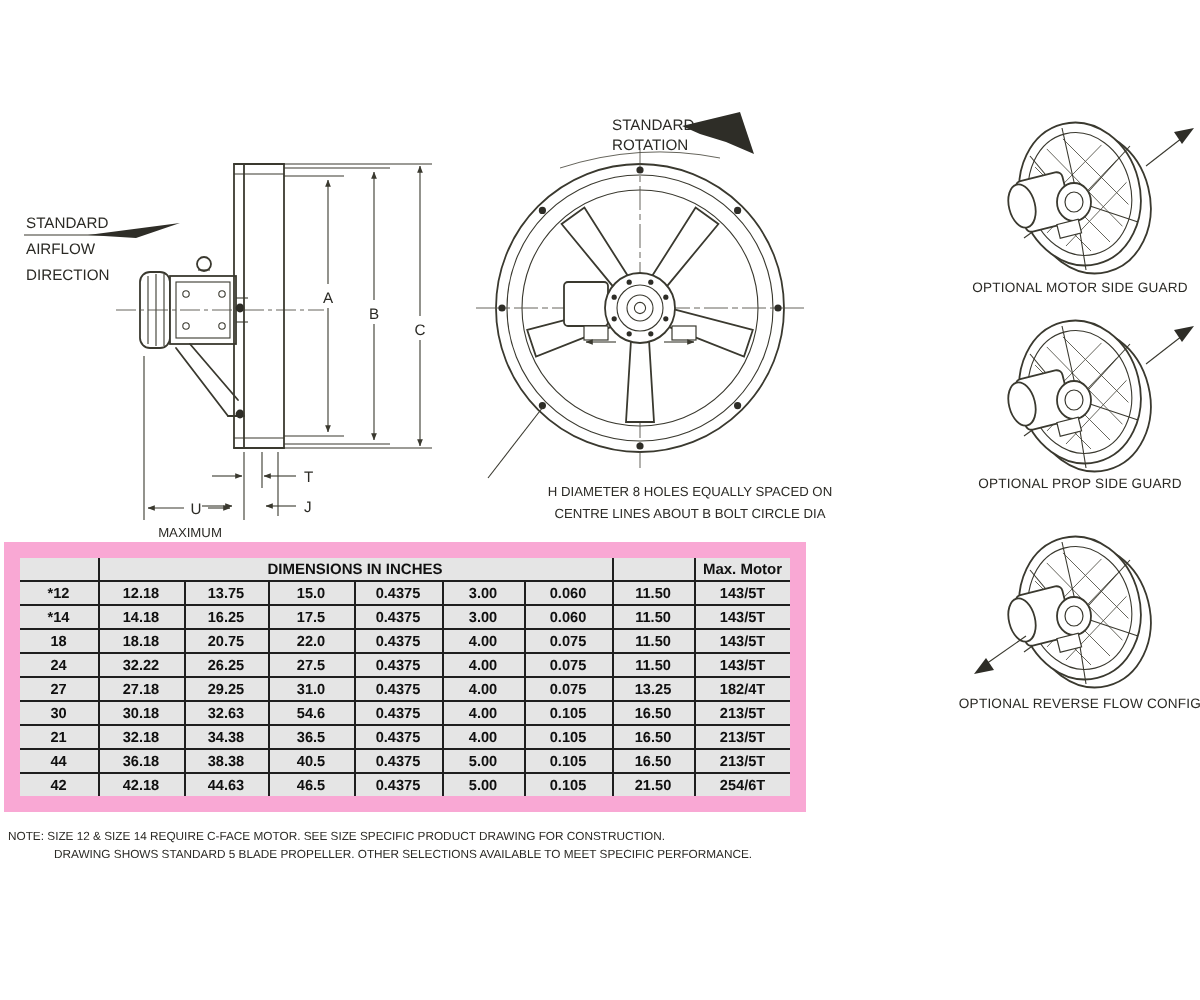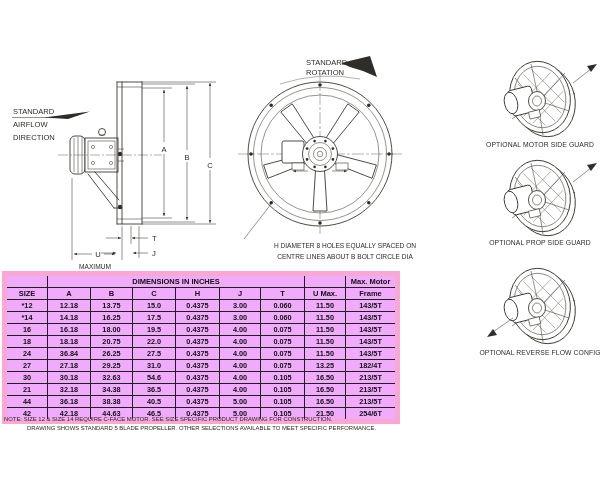--- a/index.html
+++ b/index.html
@@ -8,21 +8,21 @@
   svg text{fill:#2b2a25;font-family:"Liberation Sans",sans-serif}
   .ln{stroke:#3a392f;stroke-width:.9;fill:none;stroke-linecap:round;stroke-linejoin:round}
   .thin{stroke:#3a392f;stroke-width:.55;fill:none}
   .hair{stroke:#55534a;stroke-width:.45;fill:none}
   .fl{fill:#2e2d27;stroke:none}
   .wh{fill:#fff;stroke:#3a392f;stroke-width:.9}
   .whthin{fill:#fff;stroke:#3a392f;stroke-width:.6}
   .dot{fill:#2e2d27;stroke:none}
   .lbl{font-size:7.6px}
   .small{font-size:6.6px}
-  table{border-collapse:collapse;position:absolute;left:2px;top:271px;width:393px;table-layout:fixed;background:#f0abfc;border:5px solid #f9a8d4}
+  table{border-collapse:collapse;position:absolute;left:2px;top:271px;width:393px;table-layout:fixed;background:#e5e5e5;border:8px solid #f9a8d4}
   td,th{border:1px solid #1f1f1f;font-size:7.3px;font-weight:bold;text-align:center;vertical-align:middle;padding:0;height:11px;line-height:1;color:#101010;white-space:nowrap;overflow:hidden}
   thead th{font-size:7.5px}
   .optcap{position:absolute;width:176px;text-align:center;font-size:6.8px;color:#2b2a25;letter-spacing:.1px}
   .note{position:absolute;font-size:5.9px;color:#2b2a25;white-space:nowrap}
 </style>
 </head>
 <body>
 
 <svg width="0" height="0">
   <defs>
@@ -211,31 +211,20 @@
       <col style="width:41px">
       <col style="width:52px">
   </colgroup>
   <thead>
     <tr>
       <td></td>
       <th colspan="6">DIMENSIONS IN INCHES</th>
       <td></td>
       <th>Max. Motor</th>
     </tr>
-    <tr>
-      <th>SIZE</th>
-      <th>A</th>
-      <th>B</th>
-      <th>C</th>
-      <th>H</th>
-      <th>J</th>
-      <th>T</th>
-      <th>U  Max.</th>
-      <th>Frame</th>
-    </tr>
   </thead>
   <tbody>
       <tr>
         <td>*12</td>
         <td>12.18</td>
         <td>13.75</td>
         <td>15.0</td>
         <td>0.4375</td>
         <td>3.00</td>
         <td>0.060</td>
@@ -247,44 +236,33 @@
         <td>14.18</td>
         <td>16.25</td>
         <td>17.5</td>
         <td>0.4375</td>
         <td>3.00</td>
         <td>0.060</td>
         <td>11.50</td>
         <td>143/5T</td>
       </tr>
       <tr>
-        <td>16</td>
-        <td>16.18</td>
-        <td>18.00</td>
-        <td>19.5</td>
-        <td>0.4375</td>
-        <td>4.00</td>
-        <td>0.075</td>
-        <td>11.50</td>
-        <td>143/5T</td>
-      </tr>
-      <tr>
         <td>18</td>
         <td>18.18</td>
         <td>20.75</td>
         <td>22.0</td>
         <td>0.4375</td>
         <td>4.00</td>
         <td>0.075</td>
         <td>11.50</td>
         <td>143/5T</td>
       </tr>
       <tr>
         <td>24</td>
-        <td>36.84</td>
+        <td>32.22</td>
         <td>26.25</td>
         <td>27.5</td>
         <td>0.4375</td>
         <td>4.00</td>
         <td>0.075</td>
         <td>11.50</td>
         <td>143/5T</td>
       </tr>
       <tr>
         <td>27</td>

